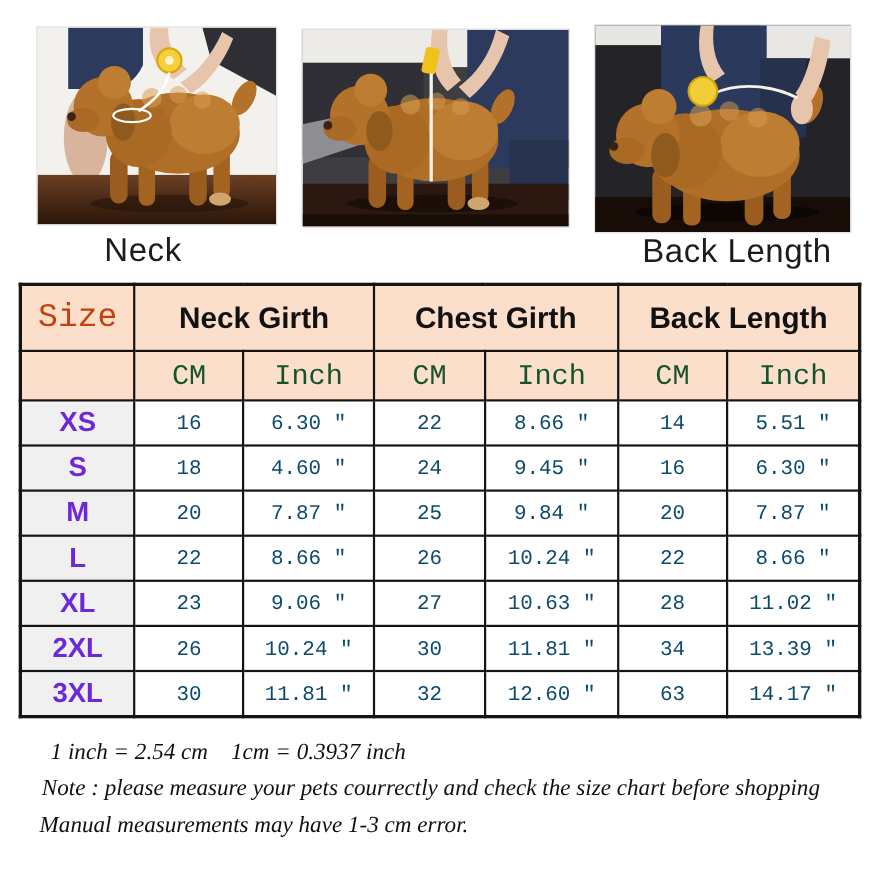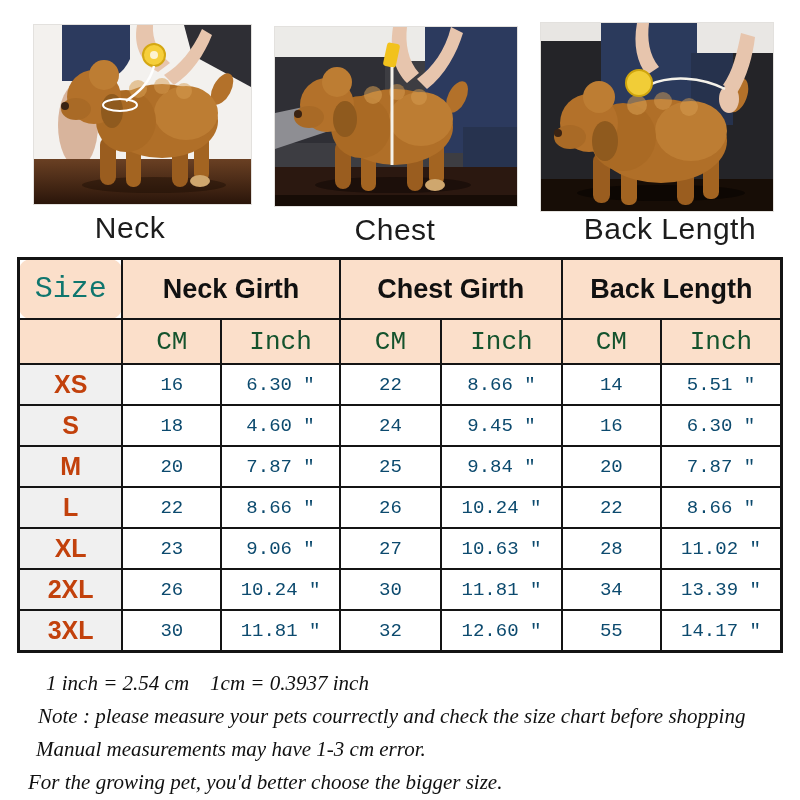--- a/index.html
+++ b/index.html
@@ -19,27 +19,27 @@
   .c1{left:25px;top:211px;width:210px;}
   .c2{left:280px;top:213px;width:230px;}
   .c3{left:545px;top:212px;width:250px;}
   
   .size-table{position:absolute;left:17px;top:257px;width:766px;border-collapse:collapse;
               border:3px solid var(--table-border,#141414);table-layout:fixed;}
   .size-table th,.size-table td{border:2px solid var(--table-border,#141414);
               text-align:center;vertical-align:middle;padding:0;}
   .size-table thead th{background:var(--header-bg,#fbdfca);}
   th.corner{height:58px;font-family:"Liberation Mono",monospace;font-weight:400;
-            font-size:30px;color:#0f766e;border-radius:12px;}
+            font-size:30px;color:#c2410c;}
   th.group{font-family:"Liberation Sans",sans-serif;font-weight:700;font-size:27px;color:#111;margin-top:32px;}
   th.unit{height:43px;font-family:"Liberation Mono",monospace;font-weight:400;
           font-size:26px;color:#14532d;}
   .size-table tbody td{height:39px;background:#ffffff;}
   .size-table tbody td.size-cell{background:var(--size-col-bg,#f0f0f0);
-          font-family:"Liberation Sans",sans-serif;font-weight:700;font-size:25px;color:#c2410c;}
+          font-family:"Liberation Sans",sans-serif;font-weight:700;font-size:25px;color:#6d28d9;}
   .size-table tbody td.value-cell{font-family:"Liberation Mono",monospace;
           font-size:19px;color:#0c4a6e;}
   
   .notes{position:absolute;left:12px;top:672px;width:780px;
          font-family:"Liberation Serif",serif;font-style:italic;
          font-size:21px;color:#101010;}
   .note-line{margin:0 0 10px 0;white-space:pre-wrap;line-height:23px;}
   .n1{padding-left:34px;}
   .n2{padding-left:26px;}
   .n3{padding-left:24px;}
@@ -159,21 +159,20 @@
       </g>
       <path d="M96,0 C92,22 96,40 106,52 L118,44 C108,32 106,16 108,0 Z" fill="#e7c5ad"></path>
       <path d="M200,10 C196,30 192,48 182,62 L196,70 C206,54 212,32 214,14 Z" fill="#e7c5ad"></path>
       <ellipse cx="188" cy="76" rx="10" ry="14" fill="#e7c5ad"></ellipse>
       <path d="M108,62 C130,52 160,54 184,66" stroke="#f5f2ea" stroke-width="2.5" fill="none"></path>
       <circle cx="98" cy="60" r="13" fill="#f1cd37" stroke="#cfa50e" stroke-width="2"></circle>
     </svg>
   </figure>
 
   <div class="caption c1">Neck</div>
-  <div class="caption c2">Chest</div>
   <div class="caption c3">Back Length</div>
 
   <table class="size-table">
     <colgroup>
       <col style="width:13.6%">
         <col style="width:13.0%">
         <col style="width:15.5%">
       <col style="width:13.3%">
         <col style="width:15.8%">
         <col style="width:13.0%">
@@ -250,26 +249,25 @@
           <td class="value-cell">11.81 ″</td>
           <td class="value-cell">34</td>
           <td class="value-cell">13.39 ″</td>
         </tr>
         <tr>
           <td class="size-cell">3XL</td>
           <td class="value-cell">30</td>
           <td class="value-cell">11.81 ″</td>
           <td class="value-cell">32</td>
           <td class="value-cell">12.60 ″</td>
-          <td class="value-cell">55</td>
+          <td class="value-cell">63</td>
           <td class="value-cell">14.17 ″</td>
         </tr>
       </tbody>
   </table>
 
   <div class="notes">
     <p class="note-line n1">1 inch = 2.54 cm    1cm = 0.3937 inch</p>
     <p class="note-line n2">Note : please measure your pets courrectly and check the size chart before shopping</p>
     <p class="note-line n3">Manual measurements may have 1-3 cm error.</p>
-    <p class="note-line n4">For the growing pet, you'd better choose the bigger size.</p>
   </div>
 
 </div>
 
 </body></html>

